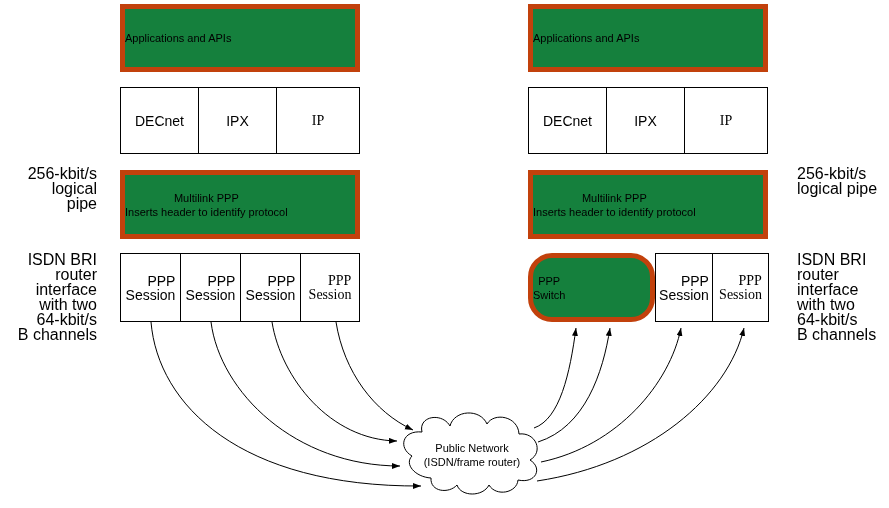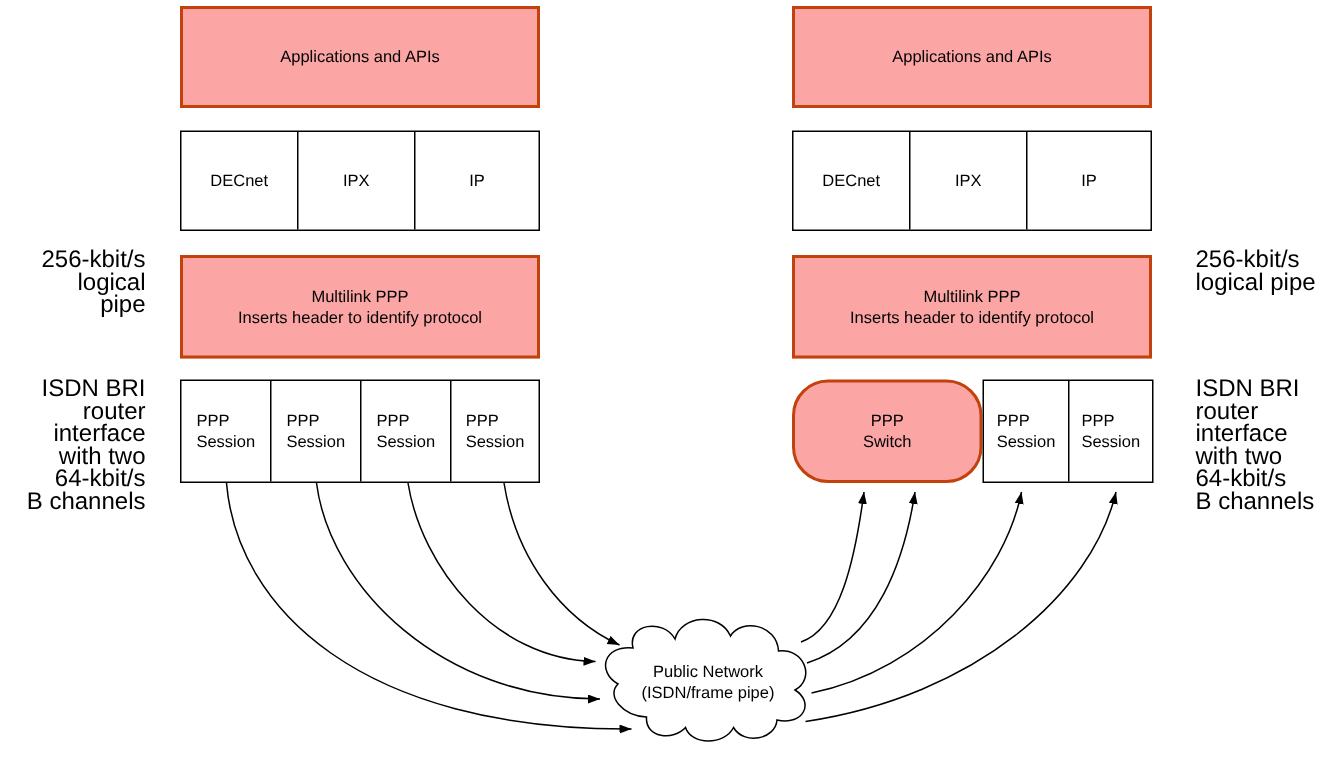--- a/index.html
+++ b/index.html
@@ -19,50 +19,50 @@
   .arrow-layer {
     position: absolute;
     left: 0;
     top: 0;
     width: 889px;
     height: 508px;
   }
   .box {
     position: absolute;
     box-sizing: border-box;
-    border: 2px solid #c2410c;
-    background: #fca5a5;
+    border: 5px solid #c2410c;
+    background: #15803d;
     display: flex;
     align-items: center;
-    justify-content: center;
+    justify-content: flex-start;
     text-align: center;
     font-size: 11px;
     line-height: 14px;
     white-space: pre-line;
   }
   .row {
     position: absolute;
     box-sizing: border-box;
     border: 1px solid #000000;
     background: #ffffff;
     display: flex;
   }
   .cell {
     box-sizing: border-box;
     border-right: 1px solid #000000;
     display: flex;
     align-items: center;
     justify-content: center;
-    text-align: left;
-    font-size: 11px;
+    text-align: right;
+    font-size: 14px;
     line-height: 14px;
     white-space: pre-line;
     height: 100%;
   }
-  .cell:last-child { border-right: none; }
+  .cell:last-child { border-right: none; font-family: Liberation Serif, serif; }
   .rounded {
     border-radius: 24px;
   }
   .side-label {
     position: absolute;
     font-size: 16px;
     line-height: 15px;
     white-space: pre-line;
   }
   .align-right { text-align: right; }
@@ -204,15 +204,15 @@
     <div class="side-label align-left" style="left:797px; top:166px; width:85px;">256-kbit/s
 logical pipe</div>
     <div class="side-label align-left" style="left:797px; top:252px; width:90px;">ISDN BRI
 router interface
 with two
 64-kbit/s
 B channels</div>
   </div>
 
   <div class="cloud-label">Public Network
-(ISDN/frame pipe)</div>
+(ISDN/frame router)</div>
 
 </div>
 
 </body></html>

